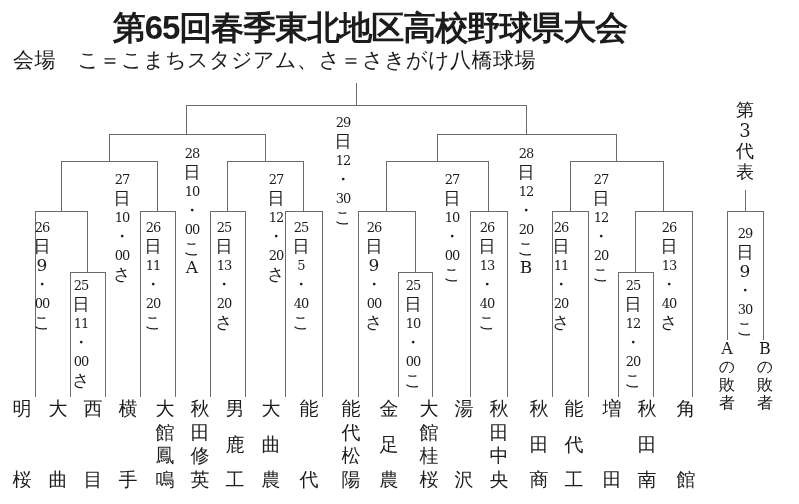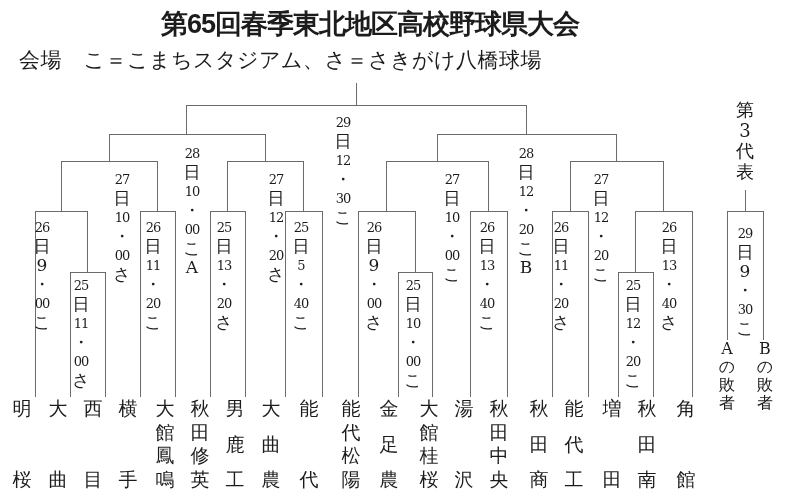--- a/index.html
+++ b/index.html
@@ -1,21 +1,21 @@
 <!DOCTYPE html>
 <html><head>
 <meta charset="utf-8">
 <style>
   html,body { margin:0; padding:0; background:#fff; }
   .page { position:relative; width:799px; height:504px; background:#fff; overflow:hidden;
           color:#1c1c1c; }
   .title { position:absolute; top:6px; left:0; width:740px; text-align:center;
-           font-family:"Liberation Sans", sans-serif; font-weight:bold; font-size:27px;
+           font-family:"Liberation Sans", sans-serif; font-weight:bold; font-size:33px;
            letter-spacing:-1px; white-space:nowrap; }
-  .venue { position:absolute; top:46px; left:19px;
+  .venue { position:absolute; top:46px; left:13px;
            font-family:"Liberation Sans", sans-serif; font-size:21px; letter-spacing:0.5px;
            white-space:nowrap; }
   .vl { position:absolute; width:1px; background:#6b6b6b; }
   .hl { position:absolute; height:1px; background:#6b6b6b; }
   .vlabel { position:absolute; width:24px; display:flex; flex-direction:column;
             align-items:center; font-family:"DejaVu Serif", serif; }
   .vlabel span { height:19px; line-height:19px; font-size:17px; text-align:center; display:block; }
   .vlabel span.tcy { font-size:13px; letter-spacing:-1px; line-height:19px; }
   .team { position:absolute; width:26px; top:399px; height:90px; display:flex;
           flex-direction:column; justify-content:space-between; align-items:center;

